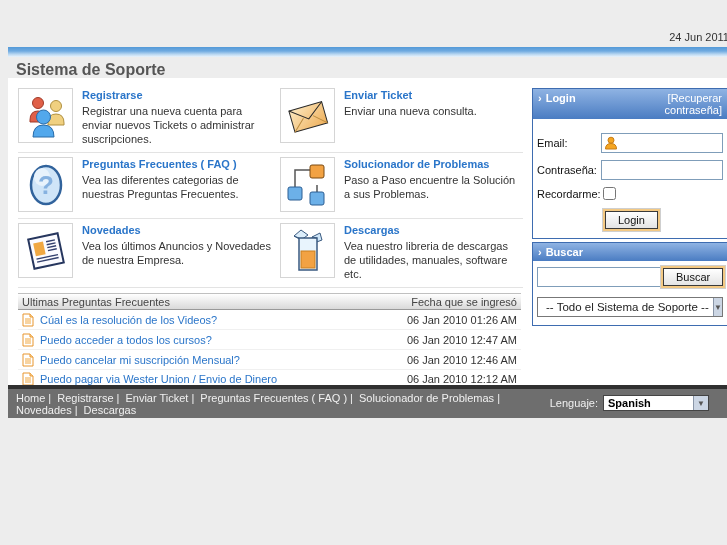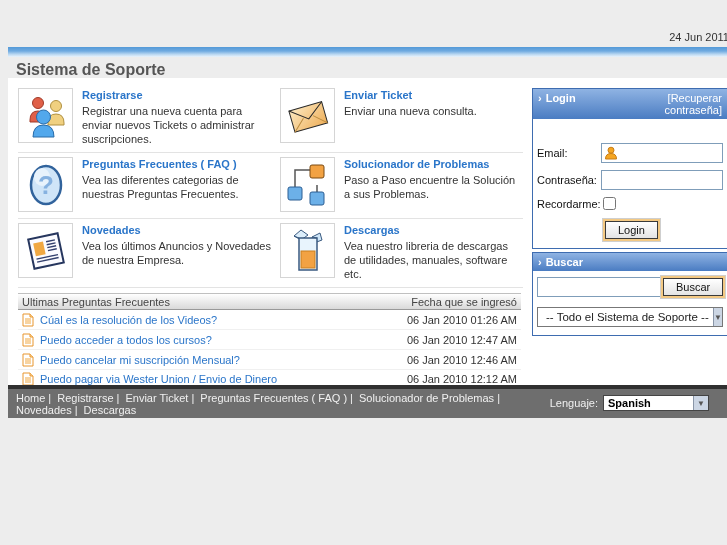--- a/index.html
+++ b/index.html
@@ -281,21 +281,21 @@
     <div class="sidebar">
 
       <div class="side-box">
         <div class="side-box-header">
           <span class="hdr-title">
             <span>›</span>
             <span>Login</span>
           </span>
           <span class="recover">[Recuperar contraseña]</span>
         </div>
-        <div style="padding-top:20px;">
+        <div style="padding-top:10px;">
           <div class="form-row">
             <label>Email:</label>
             <span class="email-wrap">
               <svg width="14" height="14" viewBox="0 0 14 14">
                 <circle cx="7" cy="4.2" r="3" fill="#f5a623" stroke="#c77d18"></circle>
                 <path d="M1.5 13 q0-5.5 5.5-5.5 q5.5 0 5.5 5.5 z" fill="#f5a623" stroke="#c77d18"></path>
               </svg>
               <input class="txt-input" type="text" value="" style="">
             </span>
           </div>

